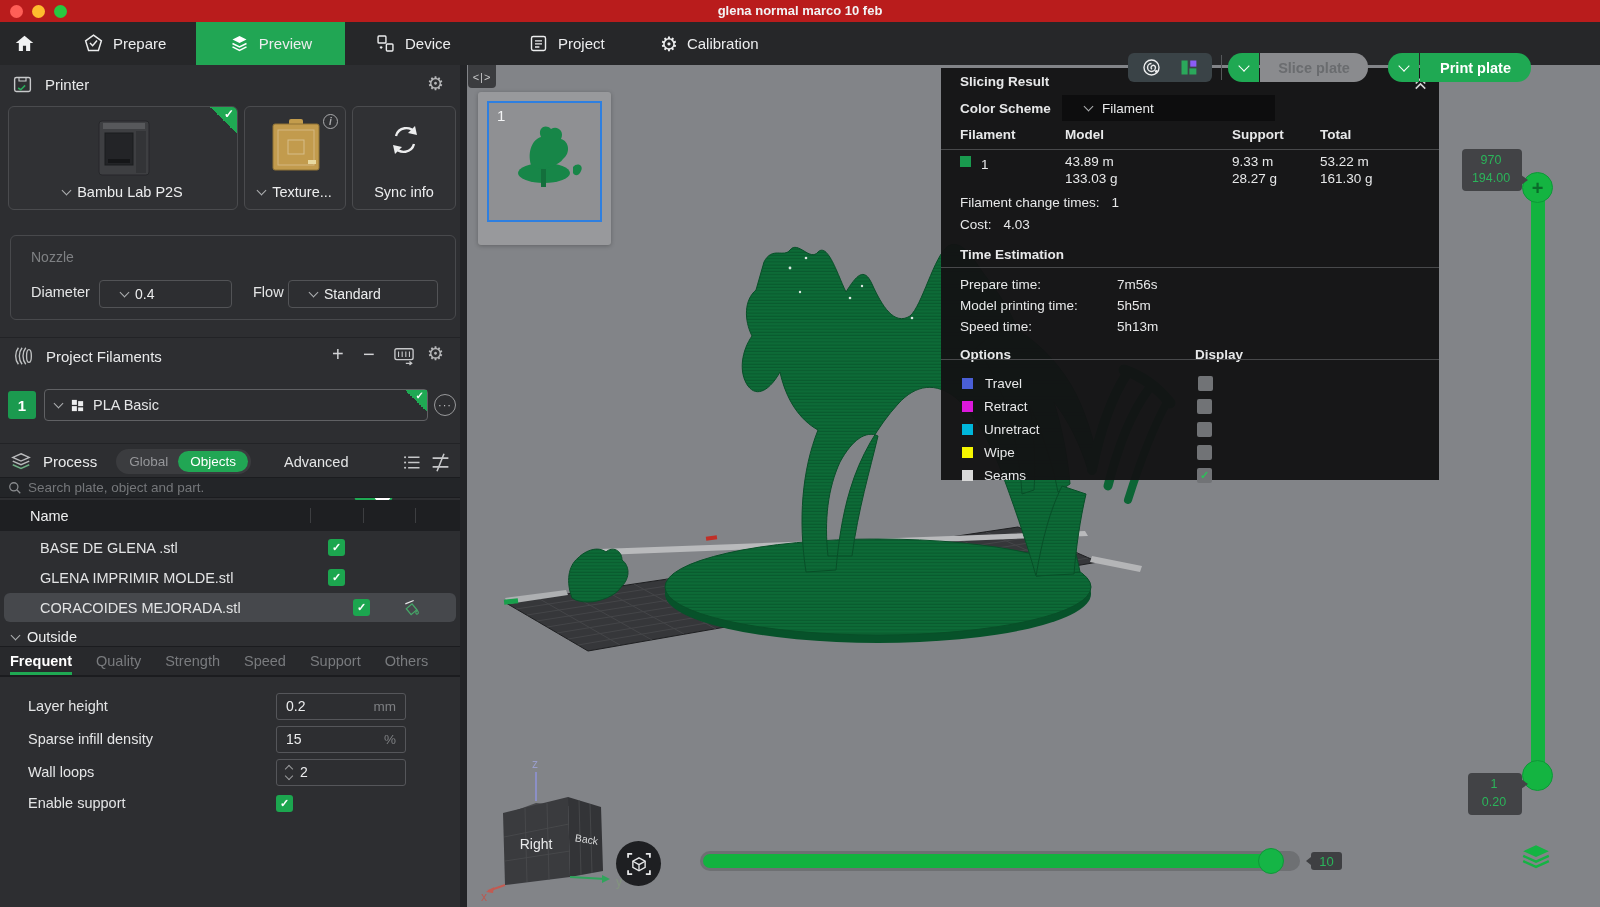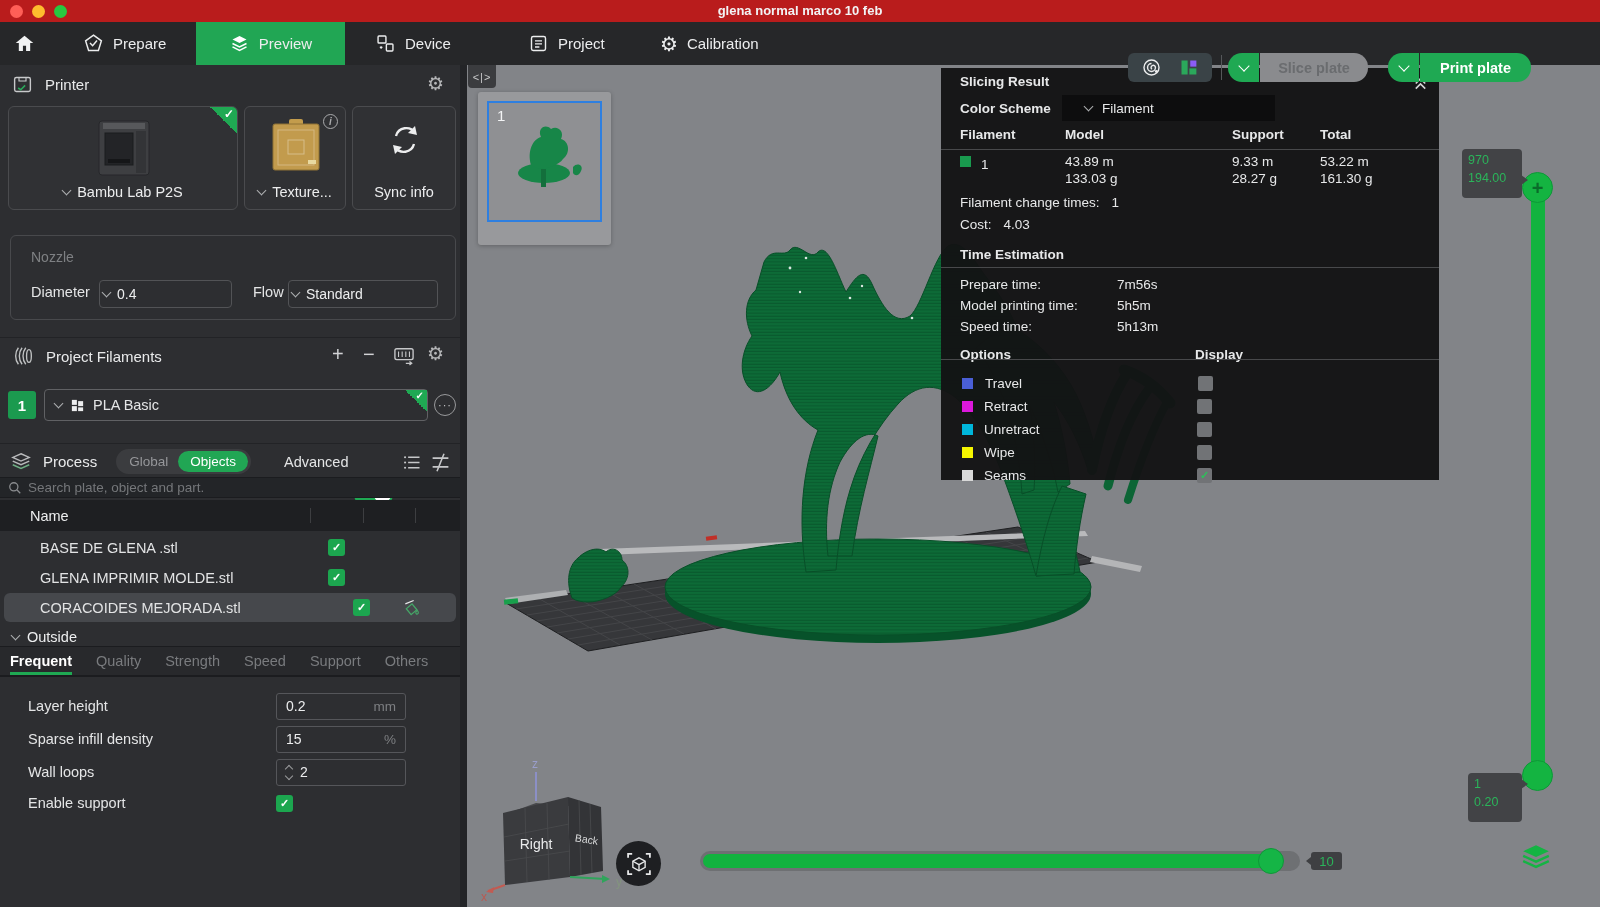--- a/index.html
+++ b/index.html
@@ -41,21 +41,21 @@
   .card { top:41px; height:104px; background:#303134; border:1px solid #4A4B4E; border-radius:6px; overflow:hidden; }
   .cardlabel { position:absolute; left:0; right:0; bottom:9px; display:flex; justify-content:center; align-items:center;
     gap:7px; font-size:14.5px; color:#ECEDEE; }
   .corner { position:absolute; top:0; right:0; width:27px; height:27px;
     background:linear-gradient(225deg,#1FA953 50%,rgba(0,0,0,0) 50%); }
   .corner span { position:absolute; top:0px; right:3px; color:#fff; font-size:12px; font-weight:bold; }
   .infoc { position:absolute; top:7px; right:7px; width:15px; height:15px; border:1.3px solid #A9AAAC; border-radius:50%;
     color:#A9AAAC; font-size:10px; display:flex; align-items:center; justify-content:center; font-style:italic; font-weight:bold;}
   #nozzle-box { left:10px; top:170px; width:446px; height:85px; border:1px solid #48494C; border-radius:6px; }
   .fieldbox { height:28px; border:1px solid #525356; border-radius:4px; display:flex; align-items:center;
-    padding:0 3px; gap:7px; font-size:14px; color:#ECEDEE; }
+    padding:0 21px; gap:7px; font-size:14px; color:#ECEDEE; }
   .sb-divider { left:0; width:460px; height:1px; background:#222326; }
   #fil-badge { width:28px; height:28px; background:#1B9A4F; border-radius:3px; color:#fff; font-weight:bold;
     font-size:15px; display:flex; align-items:center; justify-content:center; }
   #fil-select { width:384px; height:32px; border:1.5px solid #606164; border-radius:4px; position:relative;
     display:flex; align-items:center; padding:0 10px; gap:8px; font-size:14.5px; }
   #fil-select .corner { width:22px; height:22px; }
   #fil-more { width:22px; height:22px; border:1.5px solid #98999B; border-radius:50%; color:#C6C7C9;
     display:flex; align-items:center; justify-content:center; font-size:11px; letter-spacing:1px; }
   .scope-pill { height:25px; background:#3B3C3F; border-radius:13px; display:flex; align-items:center; padding:0 3px; }
   .scope-pill .off { color:#96979A; font-size:13.5px; padding:0 10px; }
@@ -110,21 +110,21 @@
   #hslider-badge { left:851px; top:787px; width:31px; height:18px; background:#3E3F42; border-radius:3px;
     color:#2BB45A; font-size:13px; display:flex; align-items:center; justify-content:center; }
   #hslider-badge::before { content:""; position:absolute; left:-5px; top:5px; border-right:5px solid #3E3F42;
     border-top:4px solid transparent; border-bottom:4px solid transparent; }
   #vslider-track { left:1071px; top:122px; width:14px; height:591px; background:#12B33F; border-radius:7px; }
   .vhandle { width:31px; height:31px; border-radius:50%; background:#14B441; border:1.5px solid #0E9838;
     display:flex; align-items:center; justify-content:center; color:#0A6B2A; font-size:20px; font-weight:bold; line-height:1; }
   #vhandle-top { left:1062px; top:107px; }
   #vhandle-bottom { left:1062px; top:695px; }
   .vtip { background:#424346; border-radius:4px; color:#2BB45A; font-size:12.5px; line-height:18px;
-    text-align:left; padding:2px 8px 11px 6px; }
+    text-align:center; padding:2px 8px 4px 6px; }
   #vtip-top { left:1002px; top:84px; width:60px; }
   #vtip-top::after { content:""; position:absolute; right:-6px; top:26px; border-left:7px solid #424346;
     border-top:5px solid transparent; border-bottom:5px solid transparent; }
   #vtip-bottom { left:1008px; top:708px; width:54px; }
   #vtip-bottom::after { content:""; position:absolute; right:-6px; top:6px; border-left:7px solid #424346;
     border-top:5px solid transparent; border-bottom:5px solid transparent; }
   #layers-btn { left:1062px; top:779px; width:28px; height:26px; }
 
   
   #panel { left:941px; top:68px; width:498px; height:412px; background:rgba(19,19,20,.96); z-index:20;

